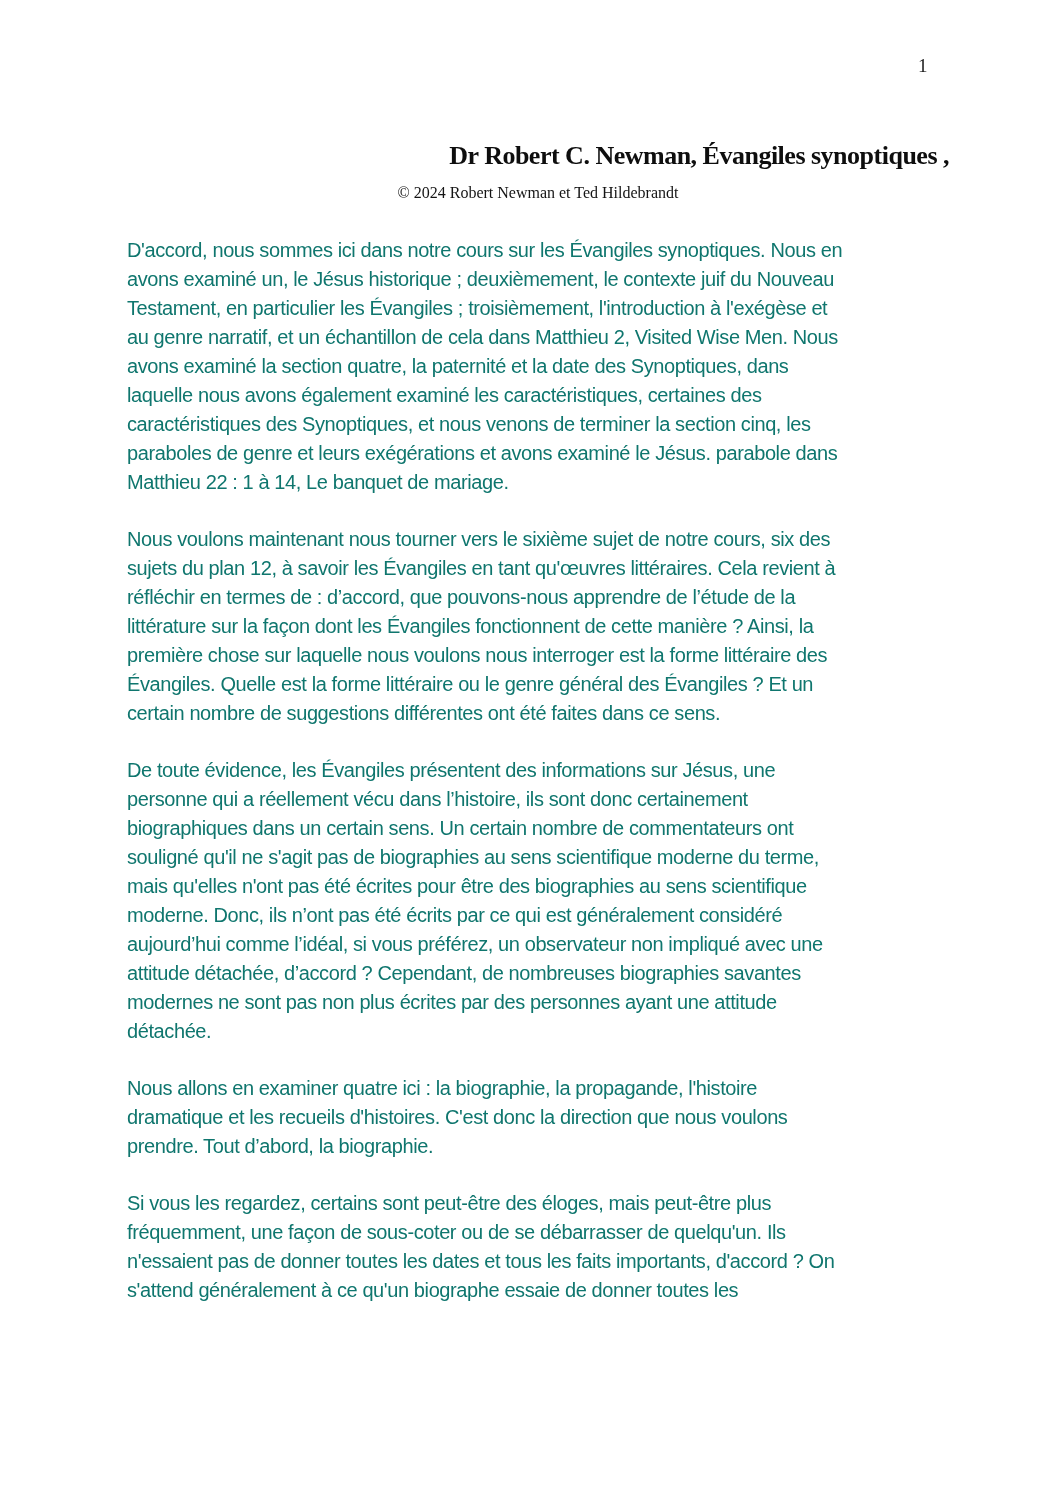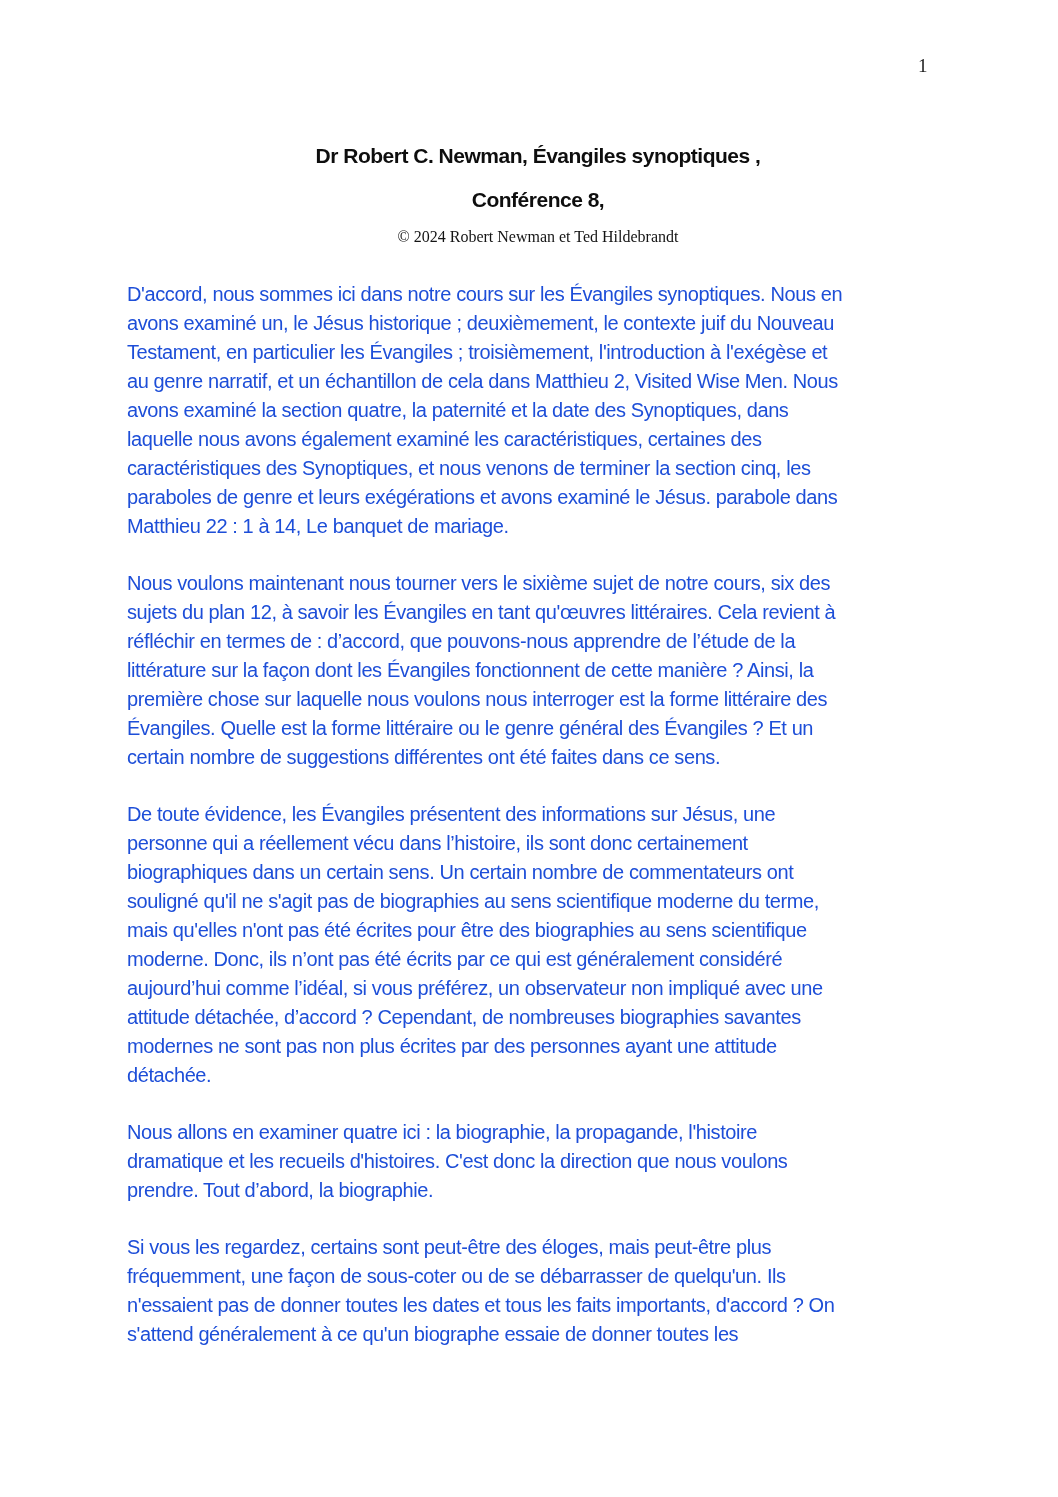--- a/index.html
+++ b/index.html
@@ -19,57 +19,56 @@
     font-family: "Liberation Serif", serif;
     font-size: 19px;
     color: #1c1c1c;
   }
   .content {
     padding: 134px 0 0 127px;
     width: 822px;
   }
   .title {
     margin: 0;
-    font-family: Liberation Sans, sans-serif;
-    font-size: 21px;
+    font-family: Liberation Serif, serif;
+    font-size: 26px;
     line-height: 44px;
     font-weight: 700;
-    text-align: center;
+    text-align: right;
     letter-spacing: -0.5px;
     color: #0e0e0e;
   }
   .title span { display: block; }
   .copyright {
     font-family: "Liberation Serif", serif;
     font-size: 16px;
     line-height: 30px;
     text-align: center;
     margin: 0;
     color: #141414;
   }
   .para {
     font-family: "Liberation Sans", sans-serif;
     font-size: 20px;
     line-height: 29px;
     letter-spacing: -0.4px;
     white-space: pre;
     margin: 28px 0 0 0;
-    color: #1d4ed8;
+    color: #0f766e;
   }
 </style>
 </head>
 <body>
 
 <div class="page">
   <div class="page-number">1</div>
 
   <div class="content">
     <h1 class="title">
       <span>Dr Robert C. Newman, Évangiles synoptiques ,</span>
-      <span>Conférence 8,</span>
     </h1>
 
     <div class="copyright">© 2024 Robert Newman et Ted Hildebrandt</div>
 
     <p class="para">D'accord, nous sommes ici dans notre cours sur les Évangiles synoptiques. Nous en
 avons examiné un, le Jésus historique ; deuxièmement, le contexte juif du Nouveau
 Testament, en particulier les Évangiles ; troisièmement, l'introduction à l'exégèse et
 au genre narratif, et un échantillon de cela dans Matthieu 2, Visited Wise Men. Nous
 avons examiné la section quatre, la paternité et la date des Synoptiques, dans
 laquelle nous avons également examiné les caractéristiques, certaines des

